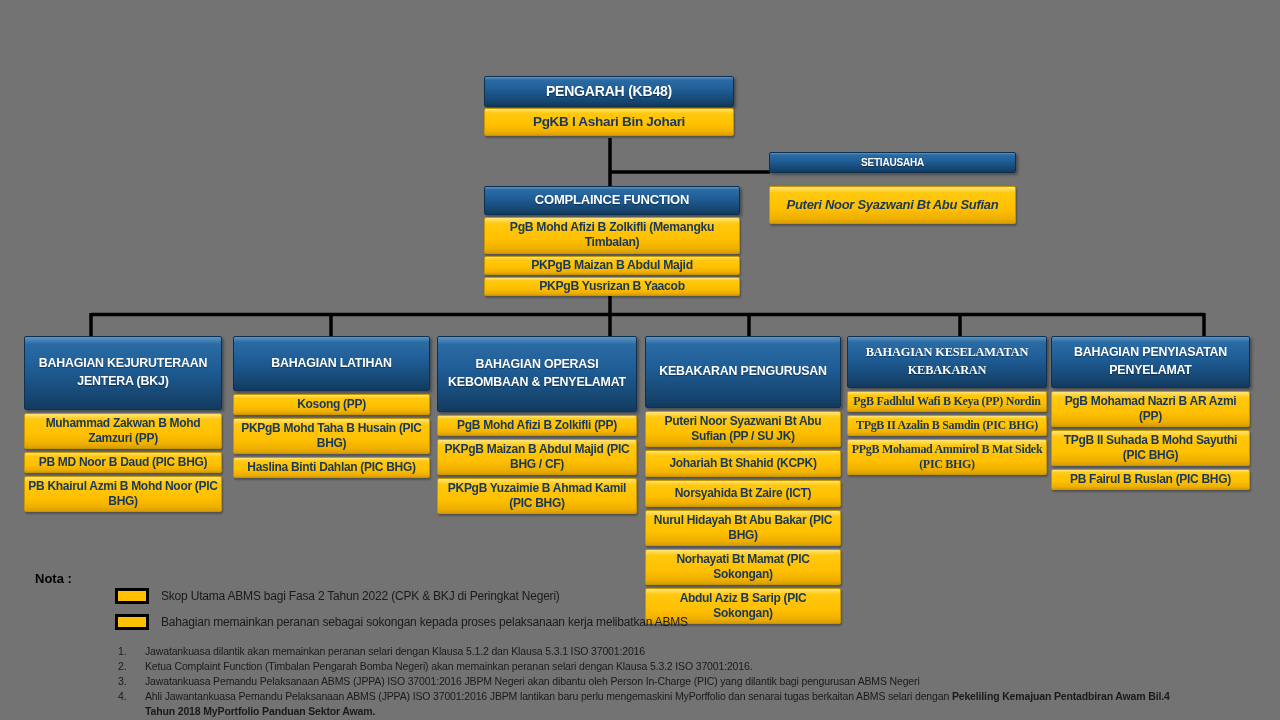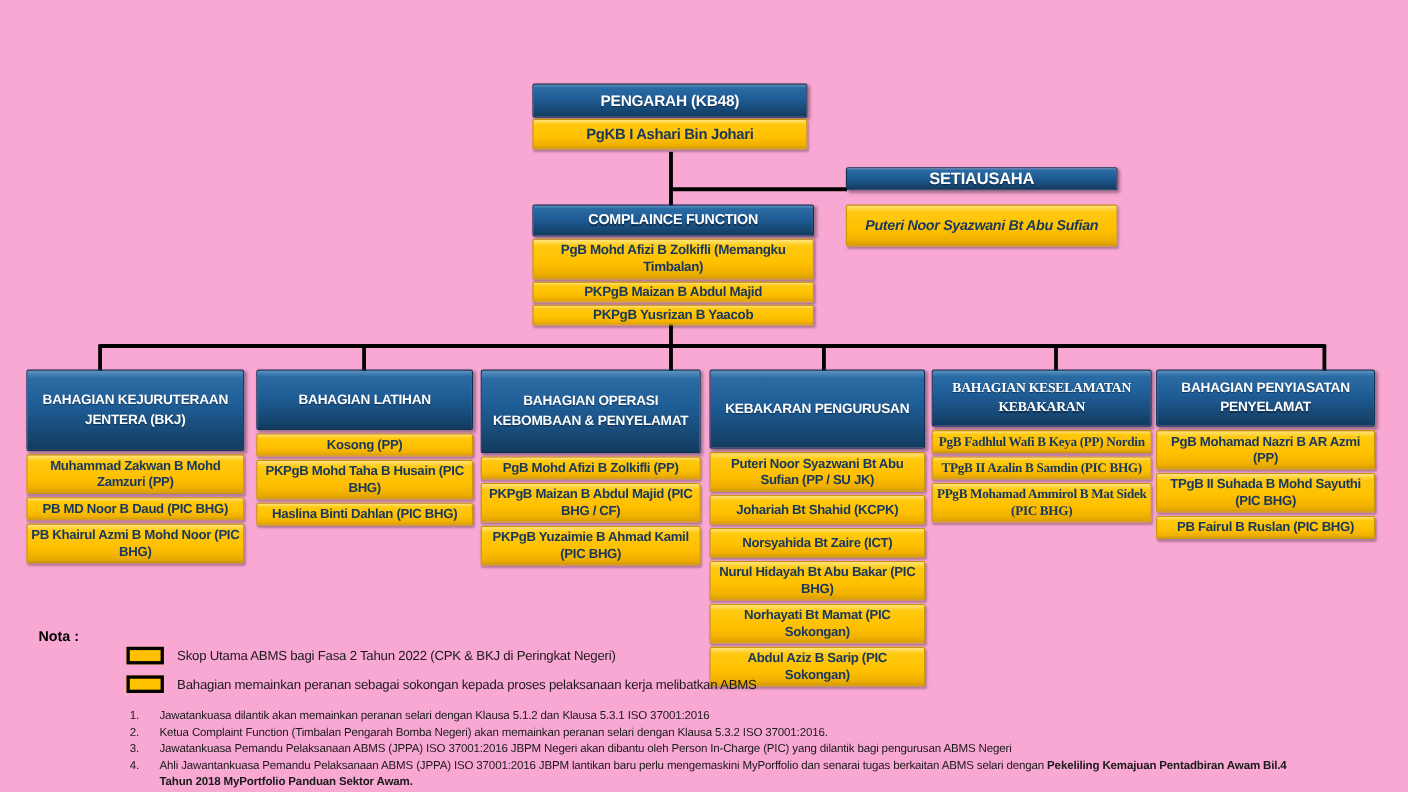--- a/index.html
+++ b/index.html
@@ -1,18 +1,18 @@
 <!DOCTYPE html>
 <html><head>
 <meta charset="utf-8">
 <style>
   * { margin:0; padding:0; box-sizing:border-box; }
   html,body { width:1280px; height:720px; background:#ffffff; overflow:hidden;
               font-family:"Liberation Sans", sans-serif; }
-  .stage { position:relative; width:1280px; height:720px; background:#f9a8d4; }
+  .stage { position:relative; width:1280px; height:720px; background:#737373; }
 
   svg.connectors { position:absolute; left:0; top:0; width:1280px; height:720px; }
 
   .org-box { position:absolute; }
 
   .hdr {
     display:flex; align-items:center; justify-content:center; text-align:center;
     color:#ffffff; font-weight:bold; letter-spacing:-0.2px; line-height:1.3;
     background:linear-gradient(180deg,#5b94c3 0%,#2b6ba4 10%,#1e5c95 45%,#16456f 85%,#123a5e 100%);
     border:1px solid #0e3152; border-radius:2px;
@@ -28,21 +28,21 @@
     box-shadow:1px 2px 2px rgba(0,0,0,0.28);
     padding:2px 3px; margin-top:3px; min-height:20px;
   }
 
   
   #box-pengarah   { left:484px; top:76px;  width:250px; }
   #box-pengarah .hdr  { height:31px; font-size:14px; }
   #box-pengarah .gold { height:28px; font-size:13.5px; margin-top:1px; }
 
   #box-setiausaha { left:769px; top:152px; width:247px; }
-  #box-setiausaha .hdr  { height:21px; font-size:15px; }
+  #box-setiausaha .hdr  { height:21px; font-size:10px; }
   #box-setiausaha .gold { min-height:38px; font-size:13px; margin-top:13px;font-style:italic; }
 
   #box-compliance { left:484px; top:186px; width:256px; }
   #box-compliance .hdr  { height:29px; font-size:13px; }
   #box-compliance .gold { font-size:12.2px; margin-top:2px; }
   #box-compliance .gold.single { min-height:18px; padding:1px 3px; }
 
   
   .division { position:absolute; top:336px; }
   .division .hdr { font-size:12.4px; line-height:1.45; }

